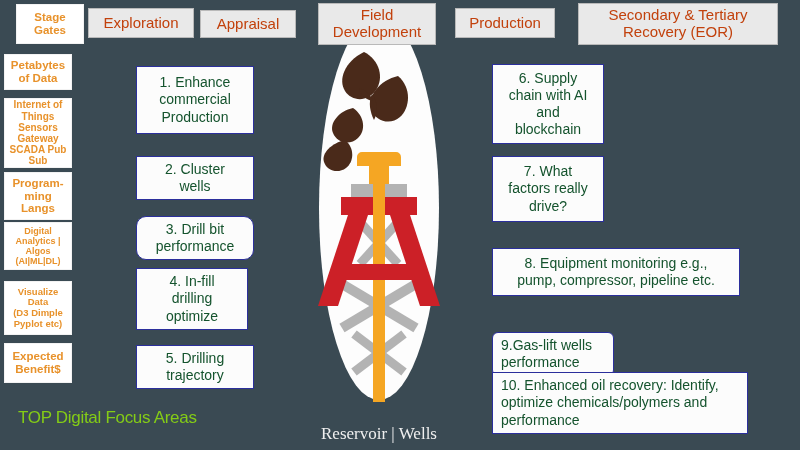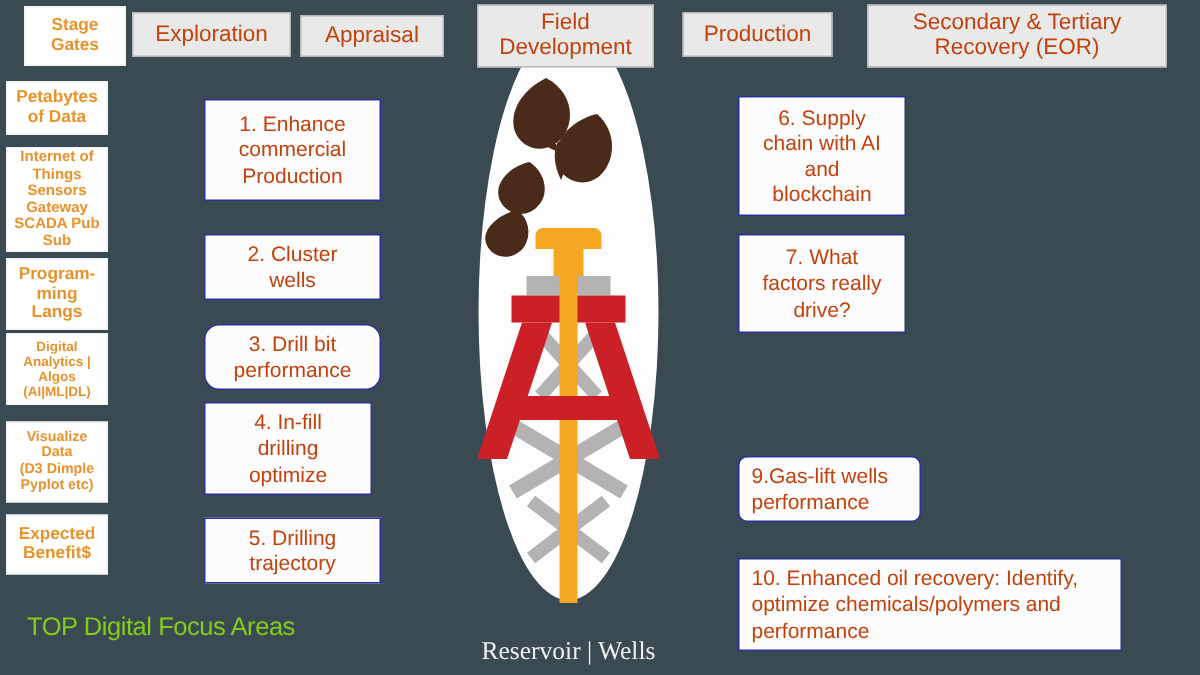--- a/index.html
+++ b/index.html
@@ -78,21 +78,21 @@
   .hdr-appraisal   { left: 200px; top: 10px; width: 96px;  height: 28px; }
   .hdr-field       { left: 318px; top: 3px;  width: 118px; height: 42px; }
   .hdr-production  { left: 455px; top: 8px;  width: 100px; height: 30px; }
   .hdr-secondary   { left: 578px; top: 3px;  width: 200px; height: 42px; }
 
   
   .fbox {
     position: absolute;
     background: #fcfcfc;
     border: 1.5px solid #2b2f9c;
-    color: #c2410c;
+    color: #14532d;
     font-size: 14px;
     line-height: 1.22;
     display: flex;
     align-items: center;
     justify-content: center;
     text-align: center;
     box-sizing: border-box;
     padding: 2px 4px;
     z-index: 5;
   }
@@ -105,21 +105,21 @@
 
   .fb1  { left: 136px; top: 66px;  width: 118px; height: 68px; }
   .fb2  { left: 136px; top: 156px; width: 118px; height: 44px; }
   .fb3  { left: 136px; top: 216px; width: 118px; height: 44px; border-radius: 10px; }
   .fb4  { left: 136px; top: 268px; width: 112px; height: 62px; }
   .fb5  { left: 136px; top: 345px; width: 118px; height: 44px; }
 
   .fb6  { left: 492px; top: 64px;  width: 112px; height: 80px; }
   .fb7  { left: 492px; top: 156px; width: 112px; height: 66px; }
   .fb8  { left: 492px; top: 248px; width: 248px; height: 48px; }
-  .fb9  { left: 492px; top: 304px; width: 122px; height: 44px; border-radius: 6px; }
+  .fb9  { left: 492px; top: 332px; width: 122px; height: 44px; border-radius: 6px; }
   .fb10 { left: 492px; top: 372px; width: 256px; height: 62px; }
 
   
   .rig-wrap {
     position: absolute;
     left: 312px;
     top: 16px;
     width: 134px;
     height: 404px;
     z-index: 2;
@@ -272,20 +272,24 @@
     <span>6. Supply
 chain with AI
 and
 blockchain</span>
   </div>
   <div class="fbox fb7">
     <span>7. What
 factors really
 drive?</span>
   </div>
+  <div class="fbox fb8">
+    <span>8. Equipment monitoring e.g.,
+pump, compressor, pipeline etc.</span>
+  </div>
   <div class="fbox fb9 left-align">
     <span>9.Gas-lift wells
 performance</span>
   </div>
   <div class="fbox fb10 left-align">
     <span>10. Enhanced oil recovery: Identify,
 optimize chemicals/polymers and
 performance</span>
   </div>
 

